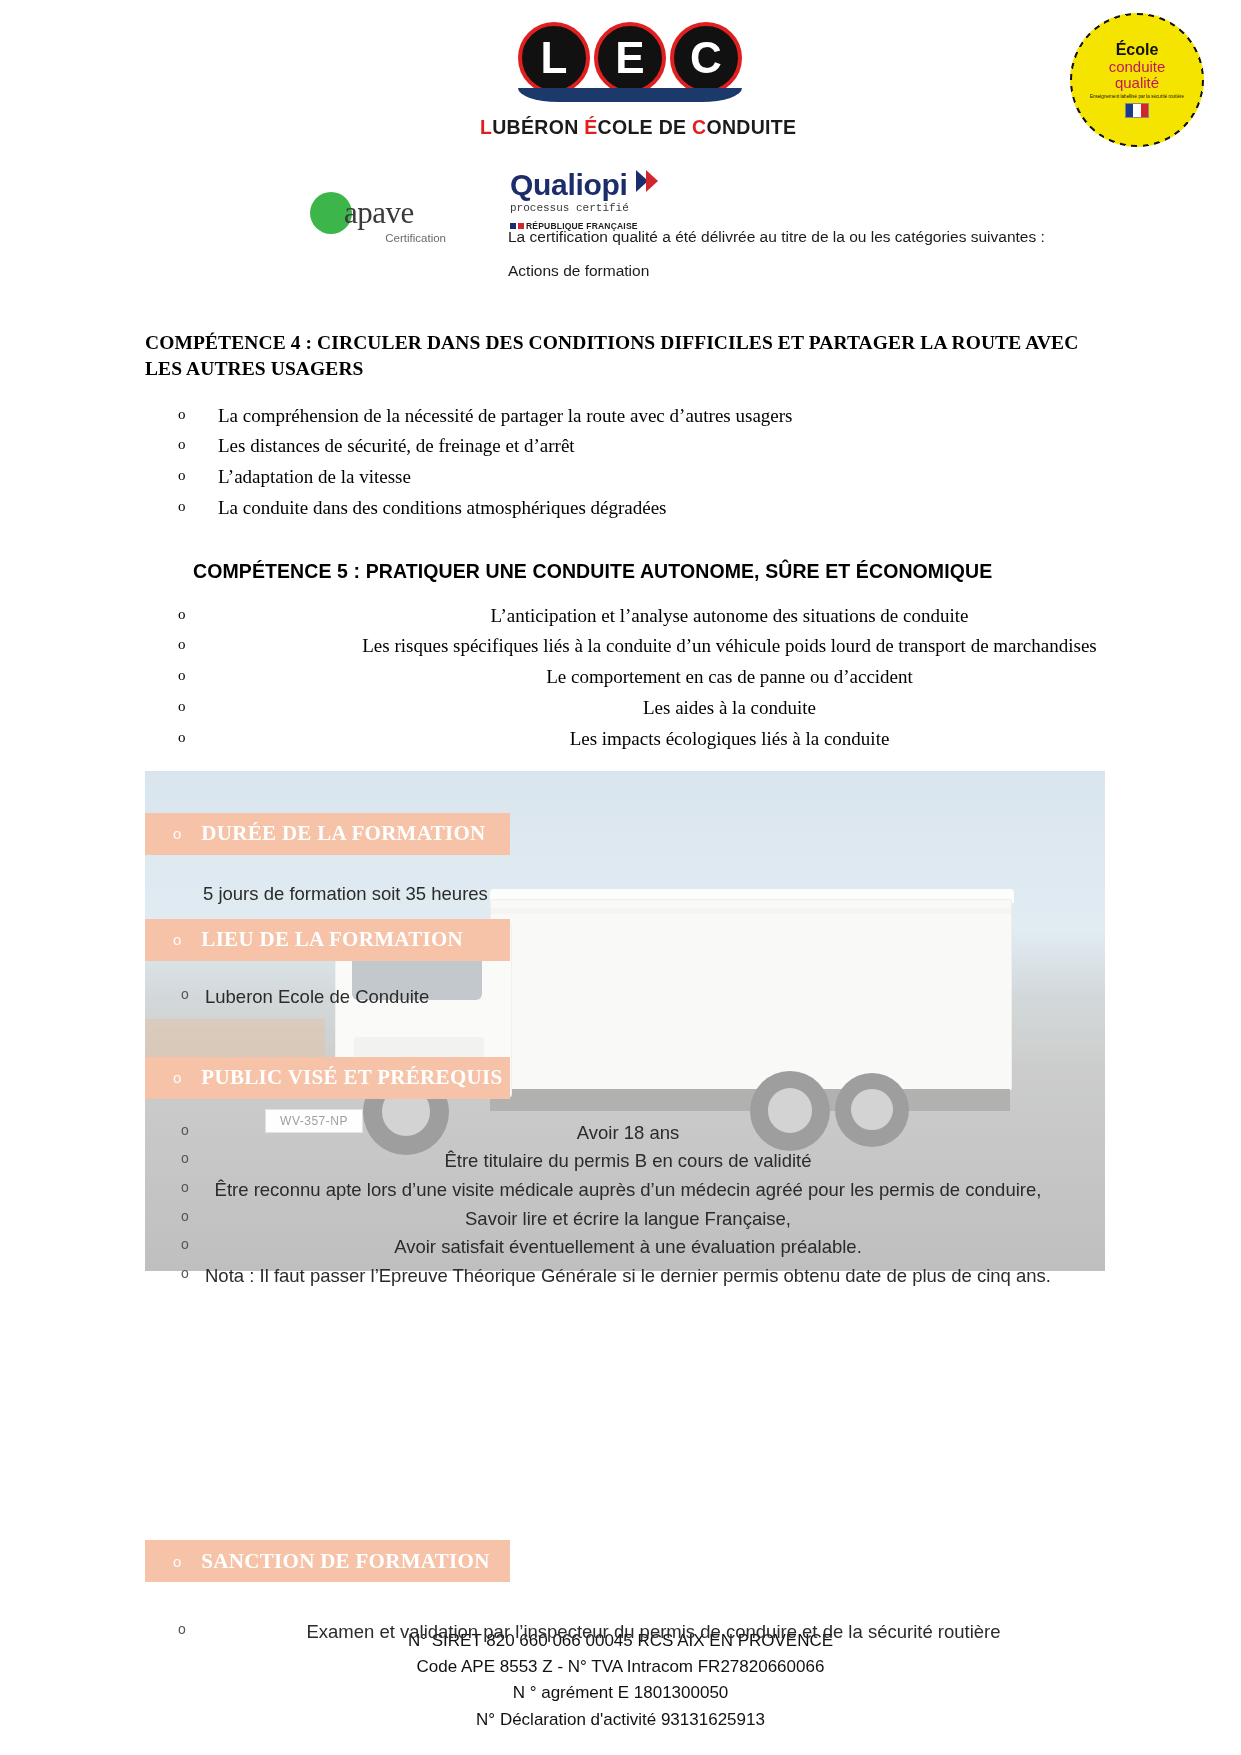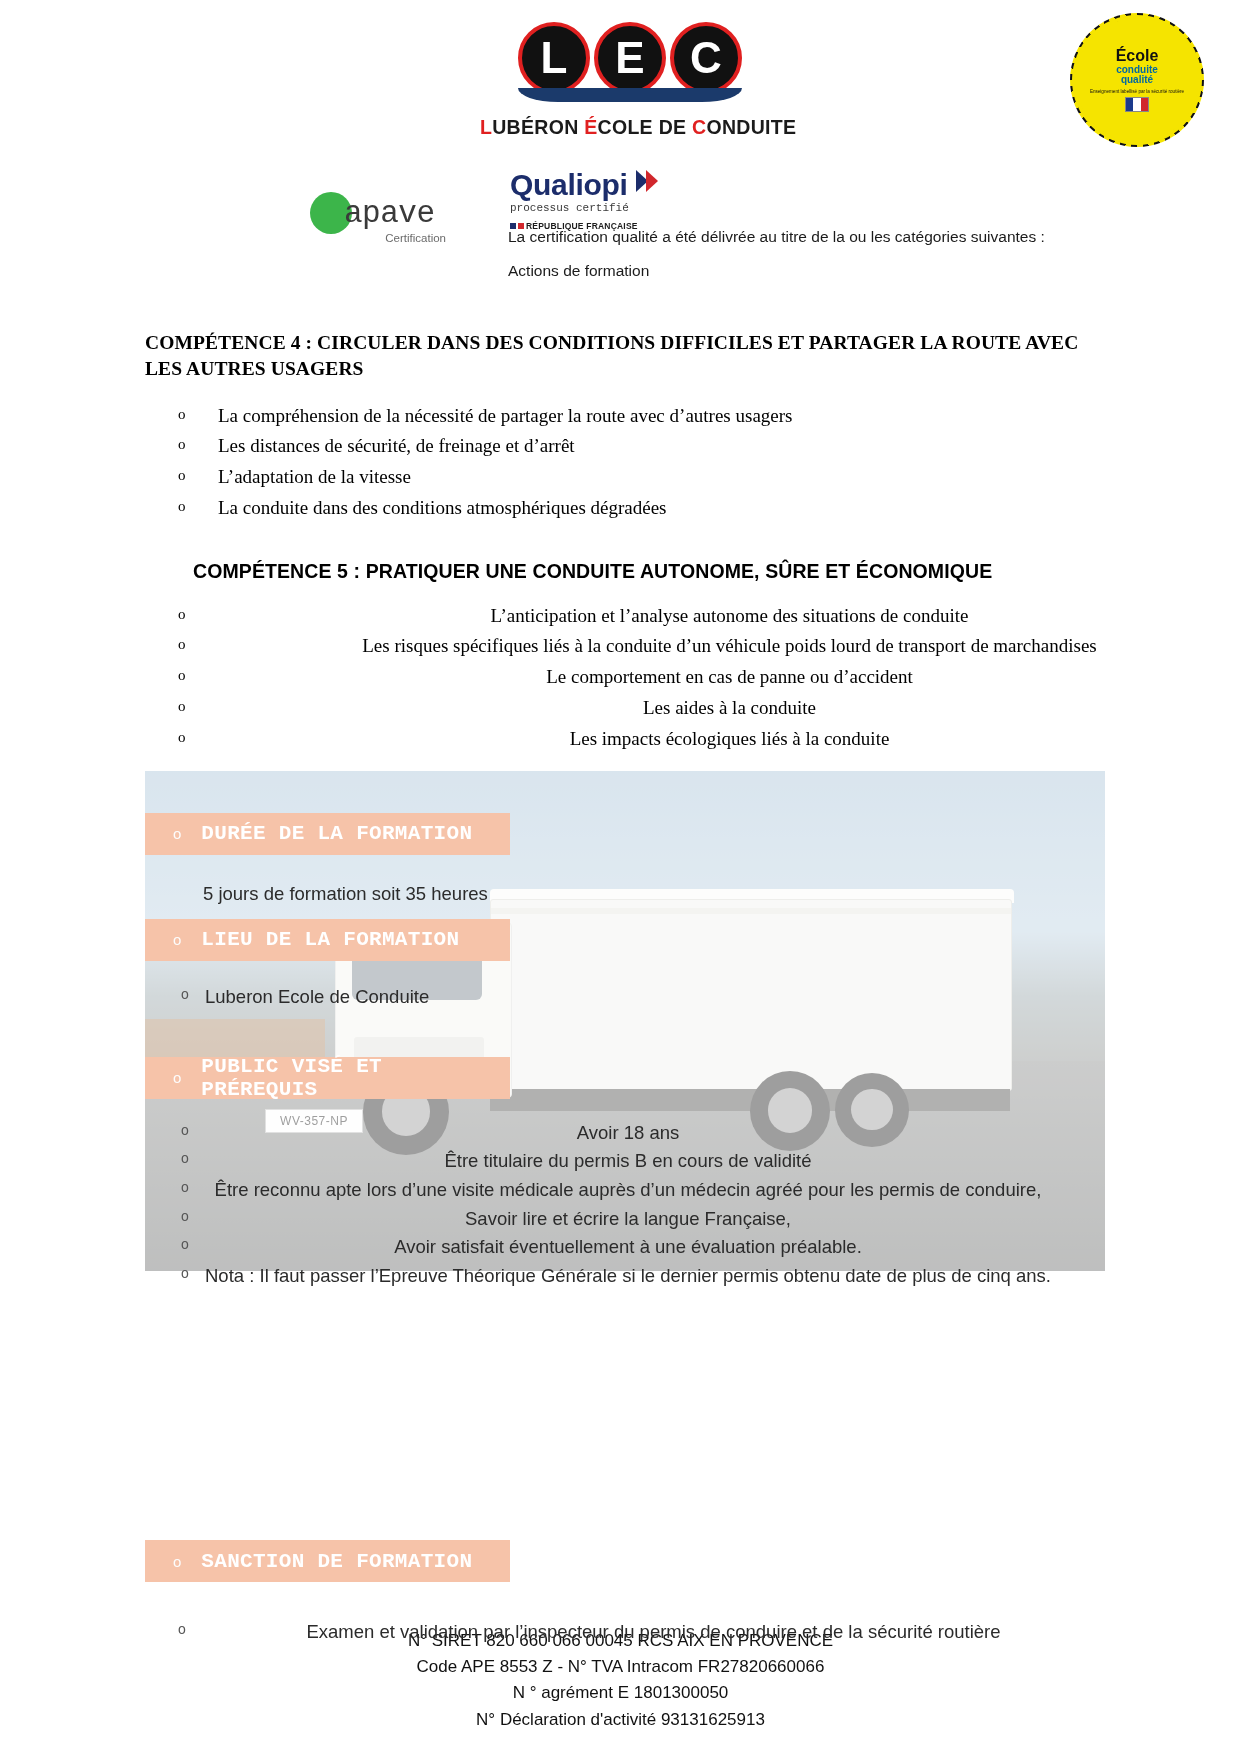--- a/index.html
+++ b/index.html
@@ -94,23 +94,23 @@
   }
   .qb-l1 {
     font-family: "Liberation Sans", sans-serif;
     font-weight: bold;
     font-size: 16px;
     color: #111;
     line-height: 1.05;
   }
   .qb-l2 {
     font-family: "Liberation Sans", sans-serif;
-    font-weight: bold;
-    font-size: 10px;
-    color: #0369a1;
+    font-weight: normal;
+    font-size: 15px;
+    color: #be185d;
     line-height: 1.05;
   }
   .qb-l3 {
     font-family: "Liberation Sans", sans-serif;
     font-size: 4.6px;
     color: #111;
     line-height: 1.25;
     margin-top: 3px;
   }
   .qb-flag {
@@ -142,21 +142,21 @@
     align-items: center;
   }
   .apave-dot {
     width: 42px;
     height: 42px;
     border-radius: 50%;
     background: #3cb54a;
     margin-right: -8px;
   }
   .apave-name {
-    font-family: Liberation Mono, monospace;
+    font-family: Liberation Serif, serif;
     font-size: 31px;
     color: #3a3a3a;
     letter-spacing: -0.5px;
   }
   .apave-cert {
     font-family: "Liberation Sans", sans-serif;
     font-size: 11.5px;
     color: #6b6b6b;
     text-align: right;
     margin-top: -2px;
@@ -414,21 +414,21 @@
     align-items: center;
     padding-left: 28px;
     box-sizing: border-box;
   }
   .head-band .o {
     font-size: 15px;
     color: #fdfdfd;
     margin-right: 20px;
   }
   .head-band .txt {
-    font-family: Liberation Mono, monospace;
+    font-family: Liberation Serif, serif;
     font-size: 21px;
     font-weight: bold;
     color: #ffffff;
     letter-spacing: 0.3px;
   }
   .ov-text {
     font-family: "Liberation Sans", sans-serif;
     font-size: 18.5px;
     color: #2b2b2b;
   }

